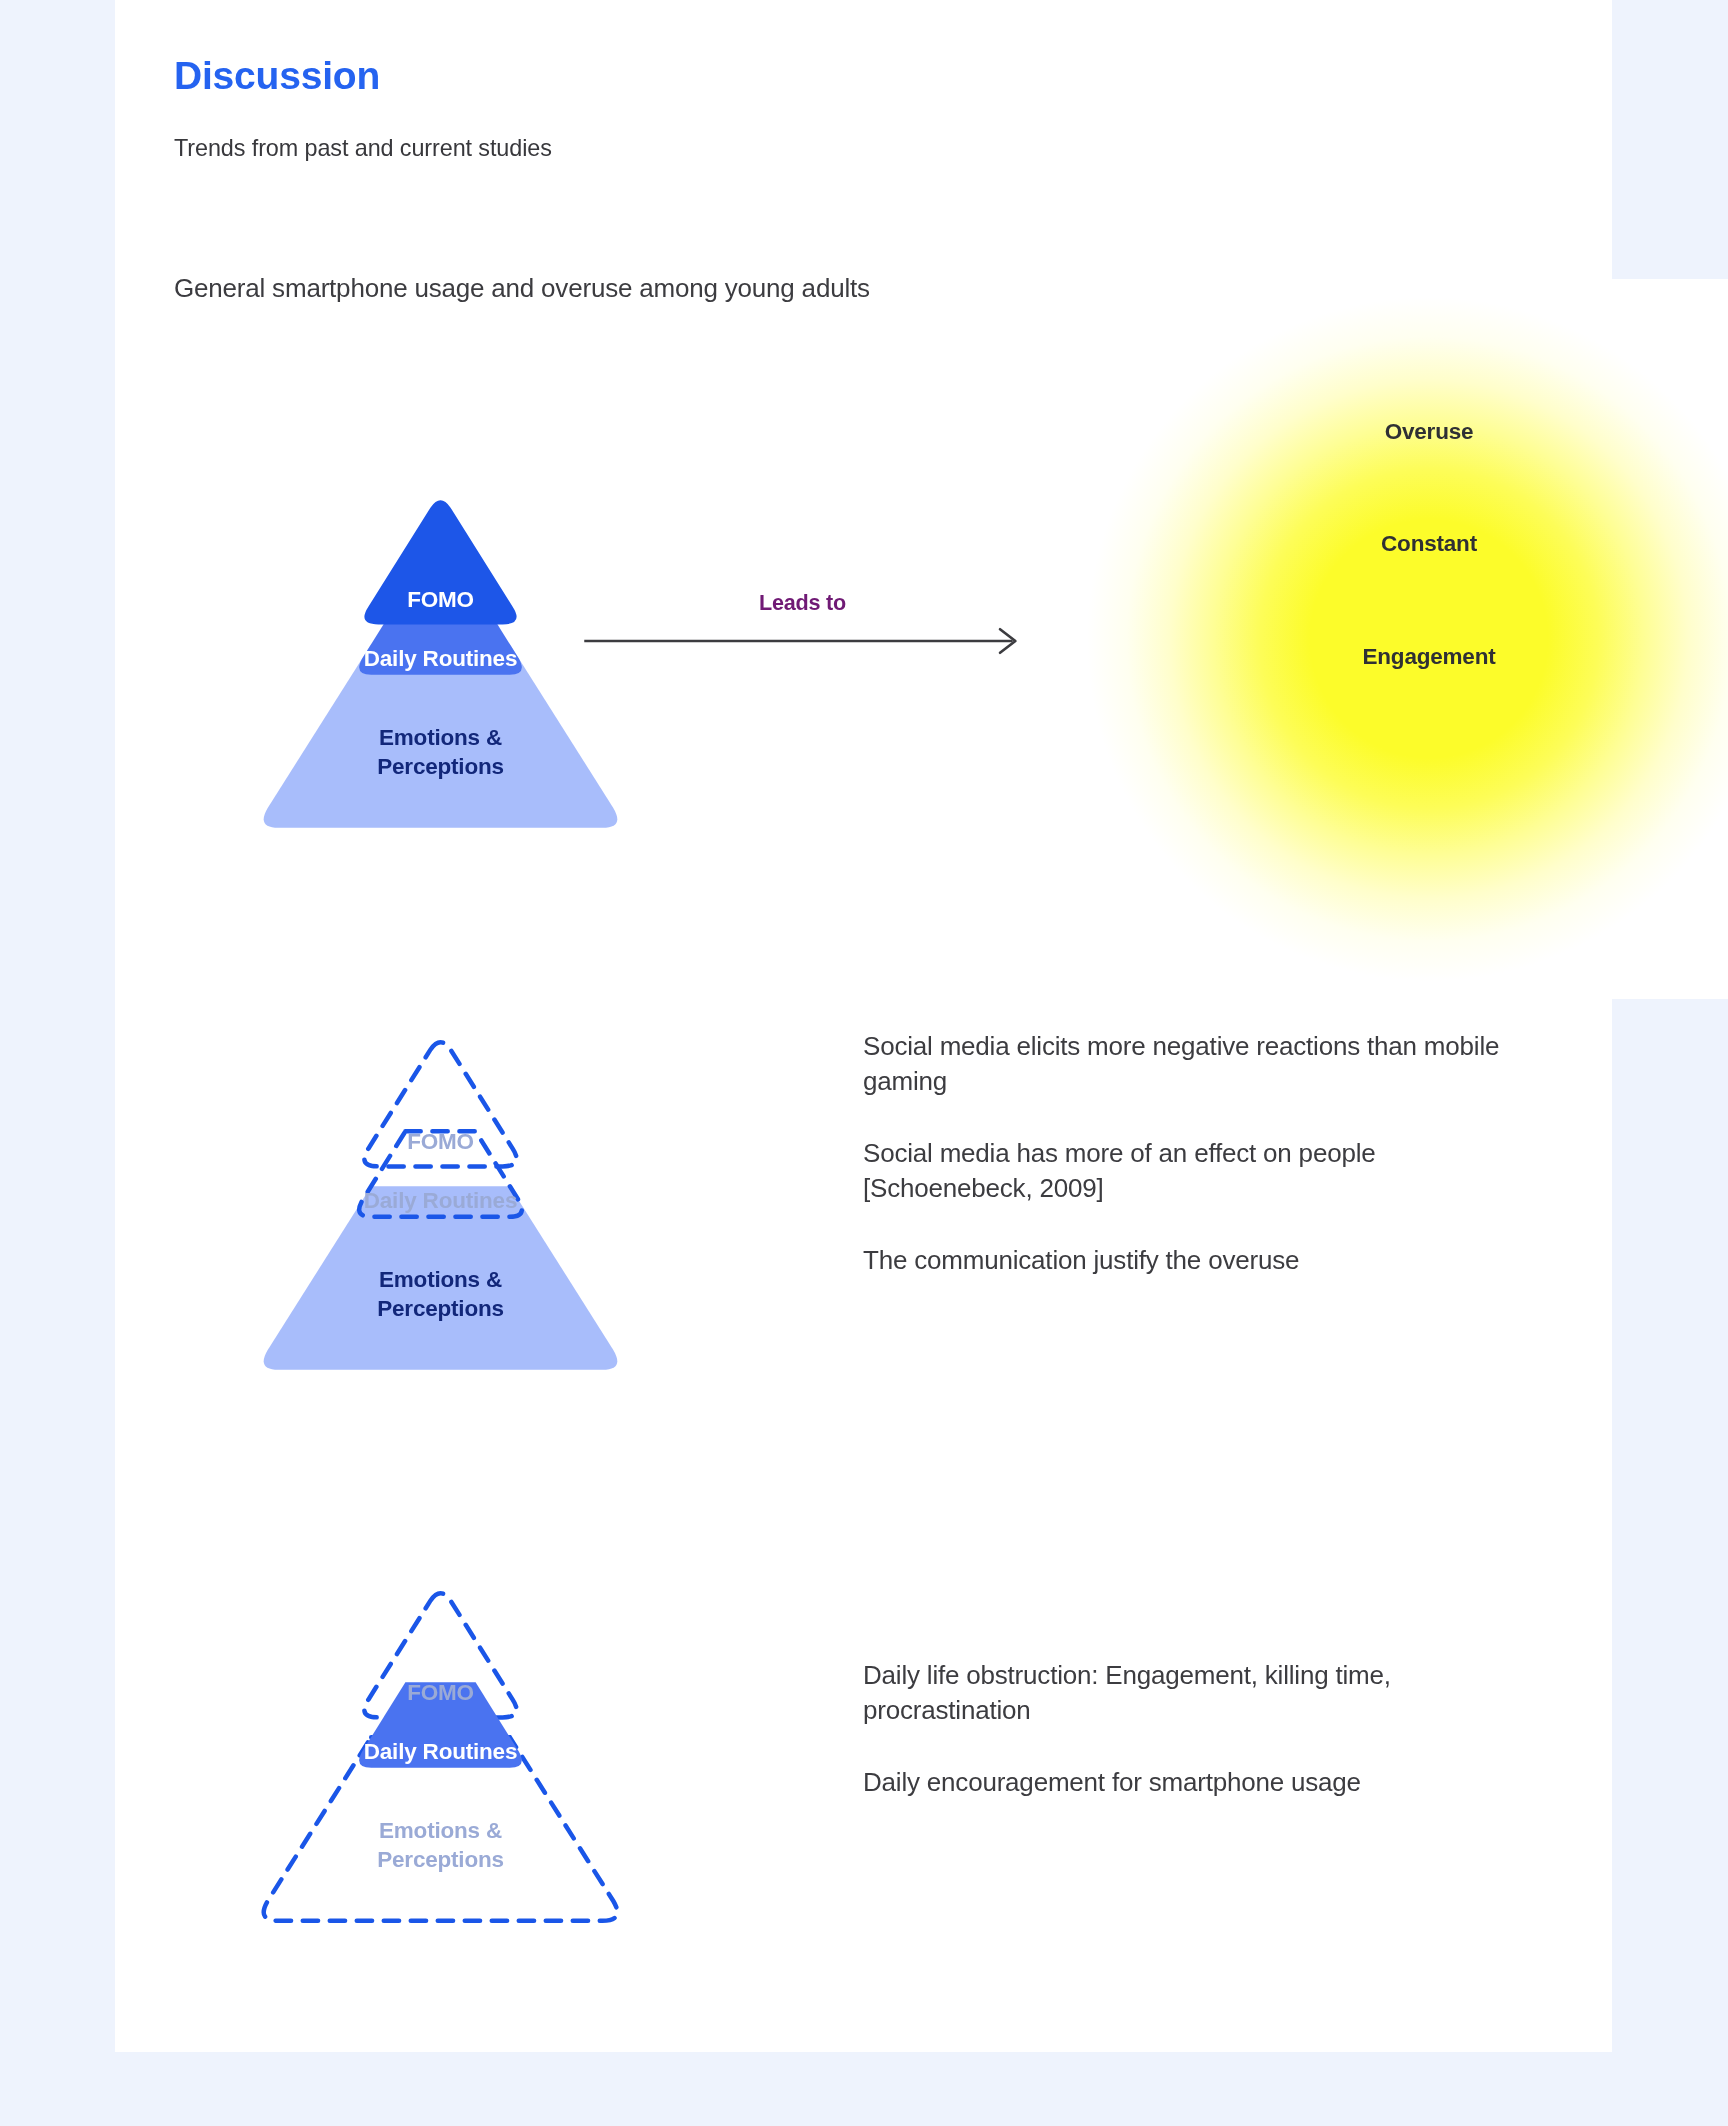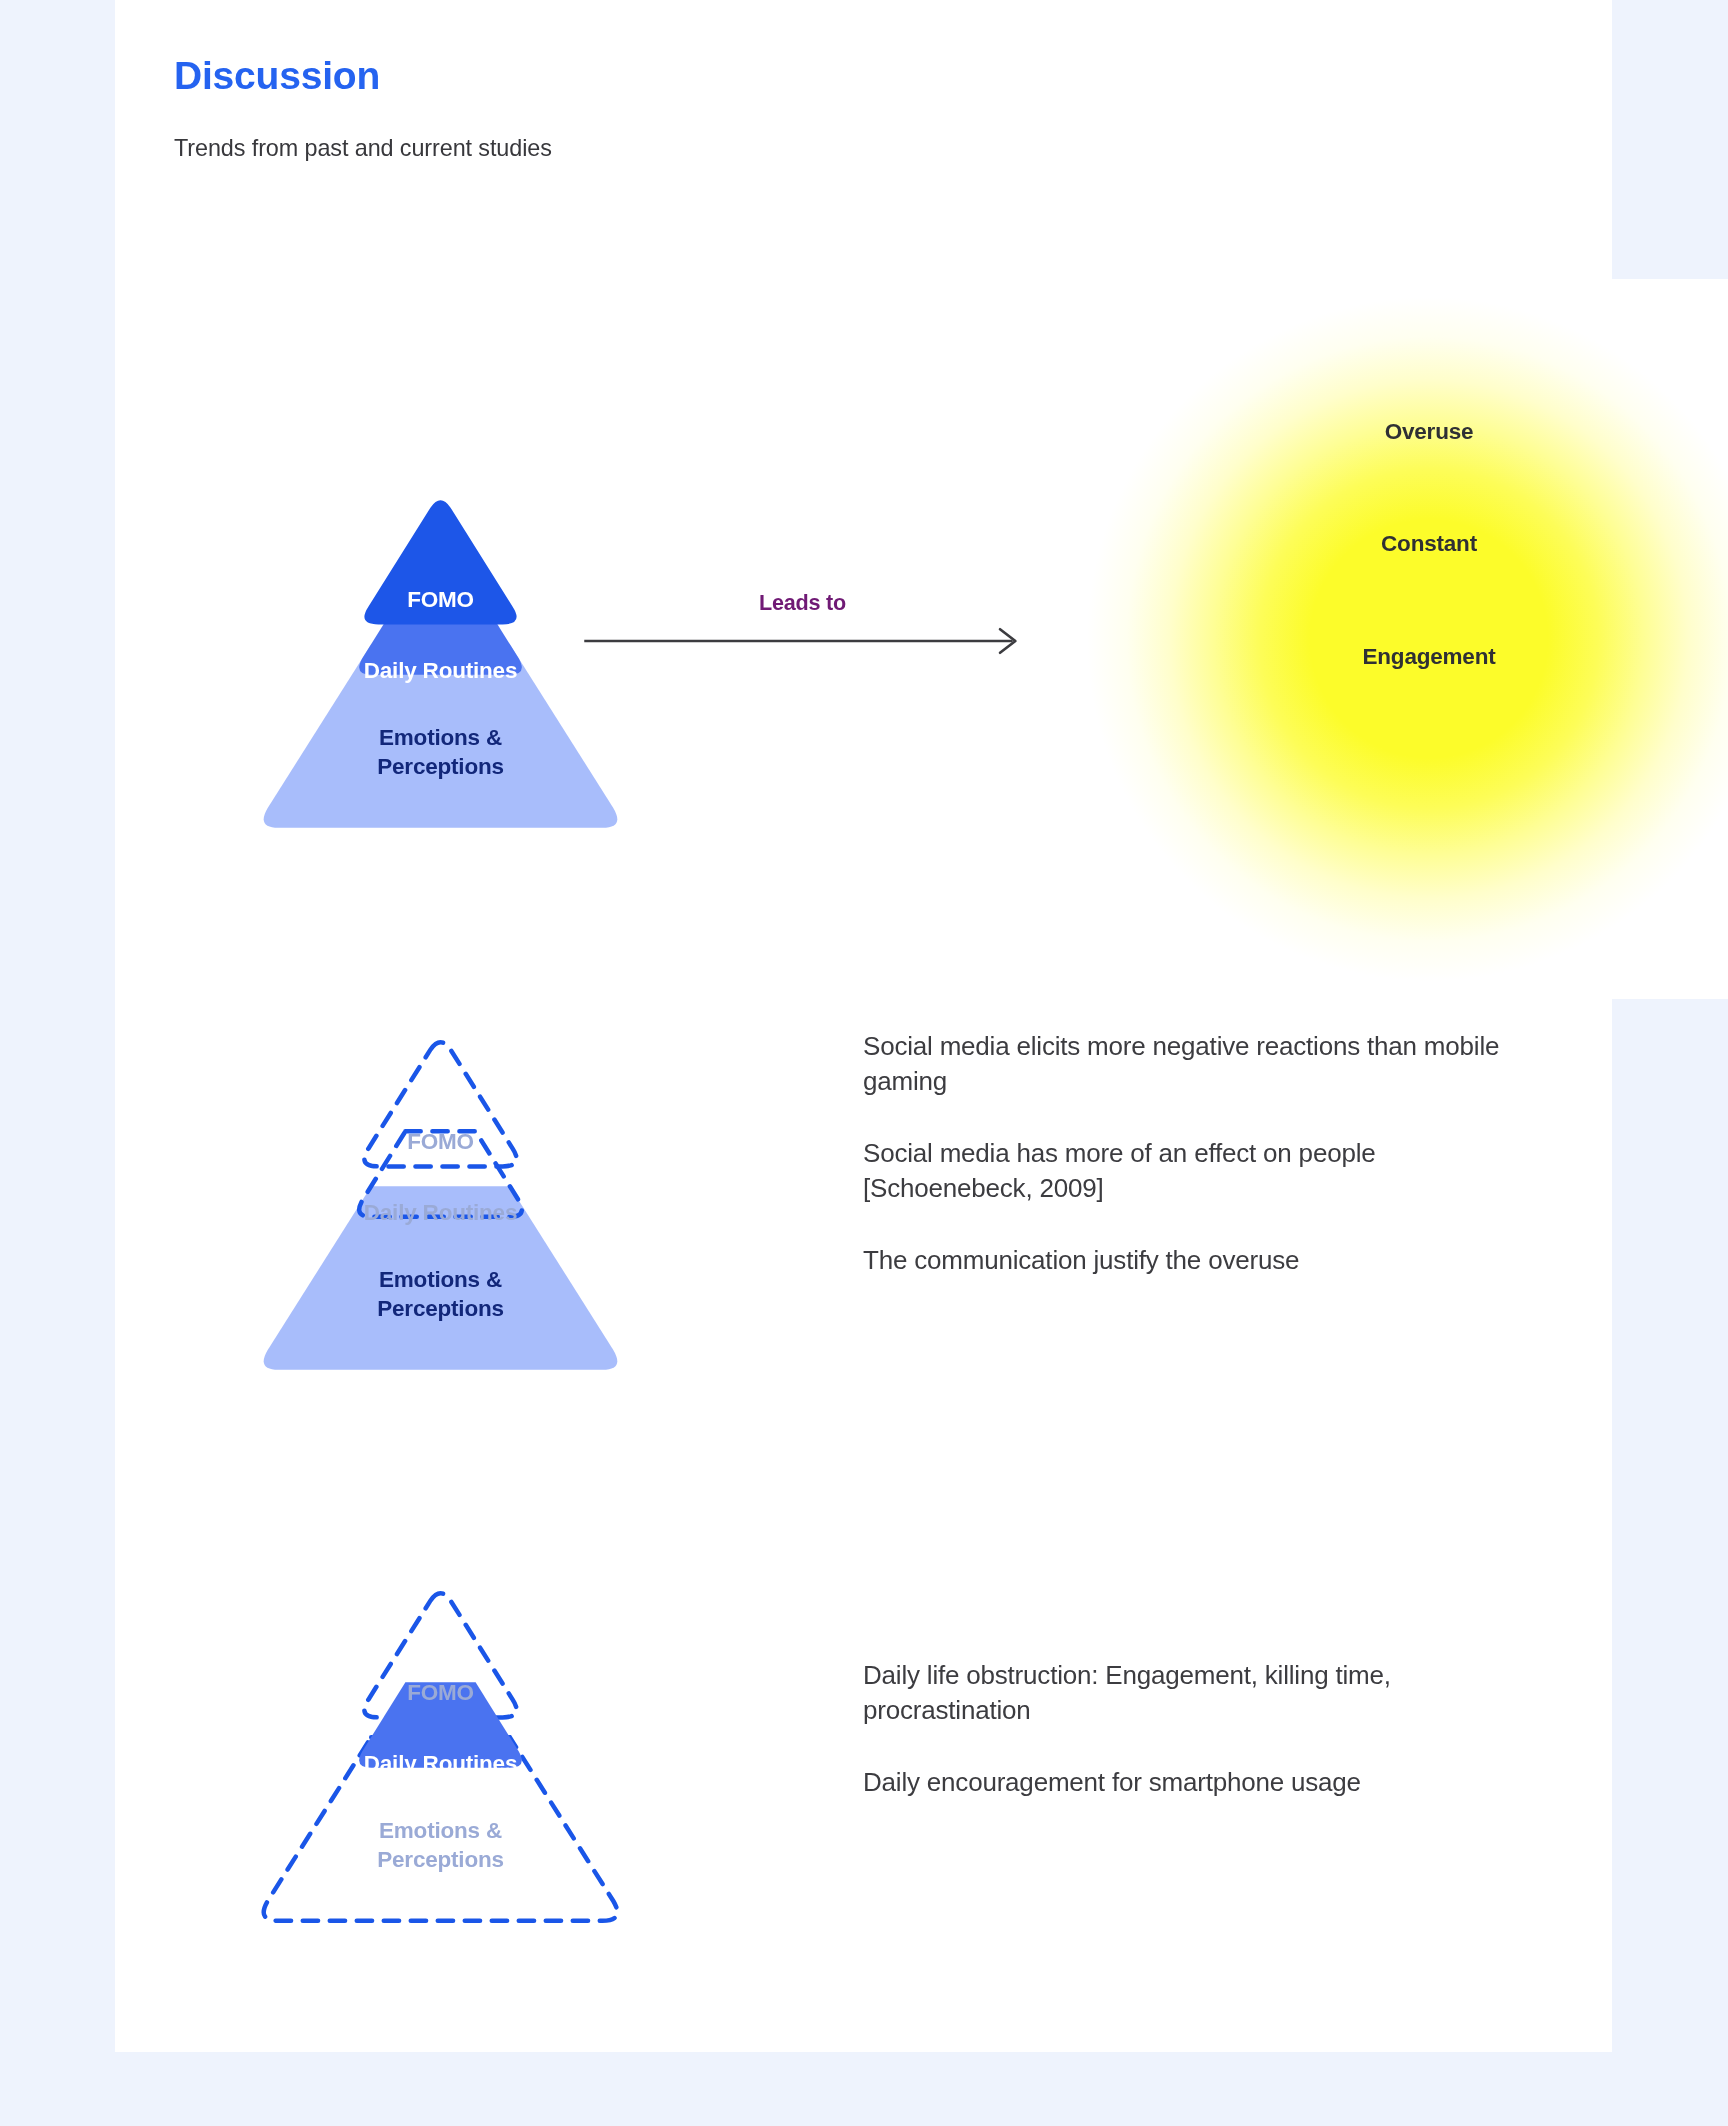--- a/index.html
+++ b/index.html
@@ -72,21 +72,21 @@
   }
   .tier-label {
     position: absolute;
     width: 100%;
     text-align: center;
     font-weight: bold;
     letter-spacing: -0.2px;
     line-height: 1.30;
   }
   .lbl-fomo   { top: 101px; font-size: 22.5px; }
-  .lbl-daily  { top: 172px; font-size: 22.5px; }
+  .lbl-daily  { top: 160px; font-size: 22.5px; }
   .lbl-emo    { top: 239px; font-size: 22.5px; }
 
   .on-dark   { color: #ffffff; }
   .on-light  { color: #12277a; }
   .muted     { color: #9aaad6; }
 
   
   .arrow-wrap {
     position: absolute;
     left: 469px;
@@ -158,20 +158,21 @@
   }
   .note:last-child { margin-bottom: 0; }
 </style>
 </head>
 <body>
 
 <div class="page">
 
   <div class="slide-title">Discussion</div>
   <div class="slide-subtitle">Trends from past and current studies</div>
+  <div class="section-lead">General smartphone usage and overuse among young adults</div>
 
   <div class="pyramid pyr1">
     <svg viewBox="0 0 450 400">
 
       <path d="M 148 178 L 302 178 L 417 360 Q 430 382 405 382 L 45 382 Q 20 382 33 360 Z" fill="#a8bdfb"></path>
 
       <path d="M 186 117 L 264 117 L 312 194 Q 322 212 302 212 L 148 212 Q 128 212 138 194 Z" fill="#4a73f0"></path>
 
       <path d="M 214 26 Q 225 10 236 26 L 305 136 Q 318 156 294 156 L 156 156 Q 132 156 145 136 Z" fill="#1d56e8"></path>
     </svg>

